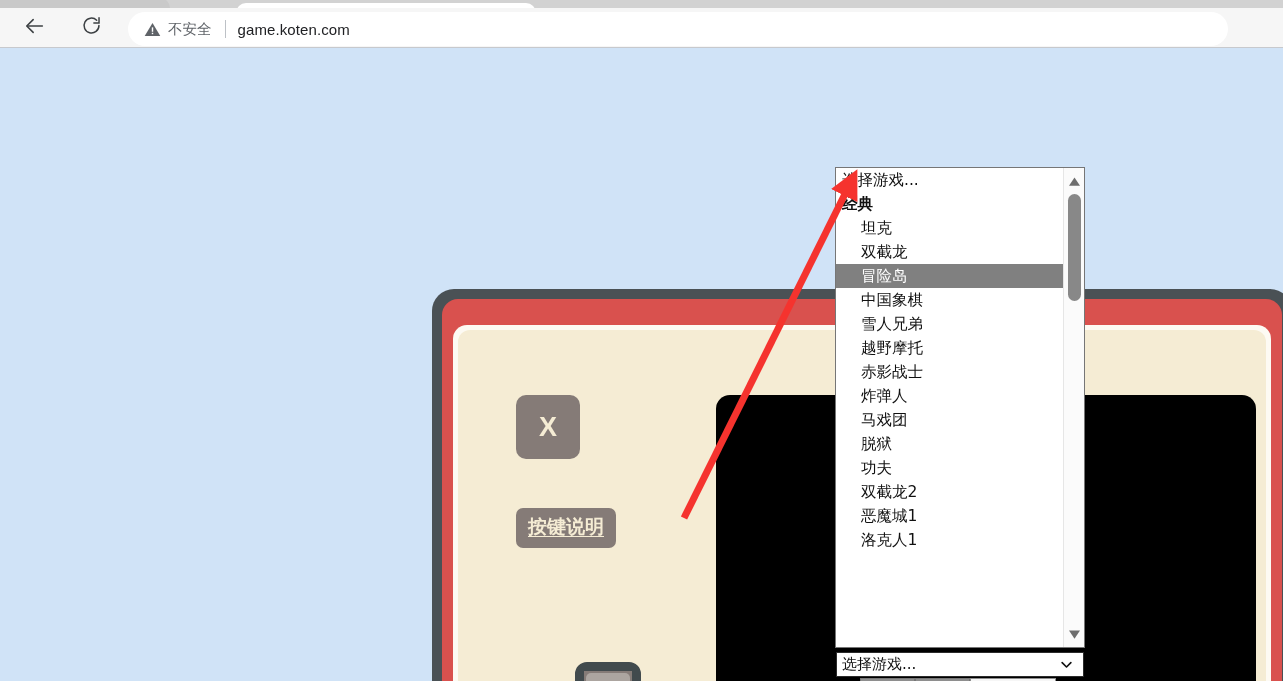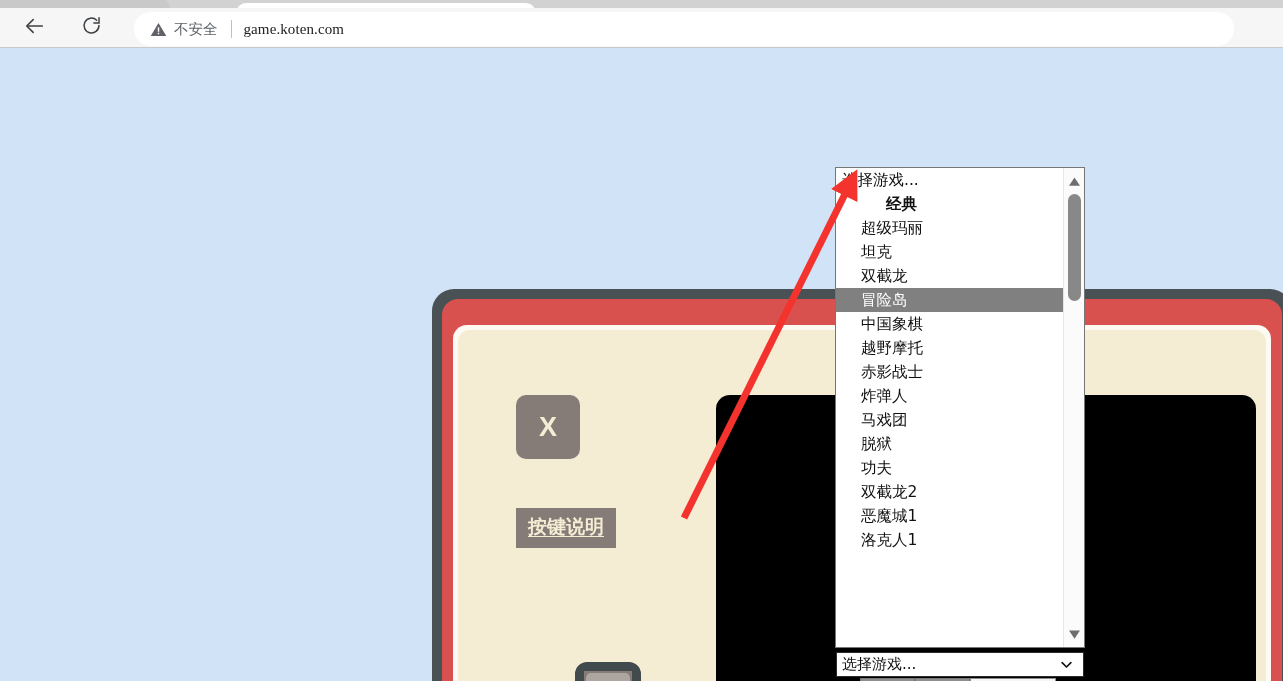--- a/index.html
+++ b/index.html
@@ -32,36 +32,36 @@
     background: #f6f6f6;
     border-bottom: 1px solid #c7c9cd;
     display: flex; align-items: center;
   }
   .nav-btn {
     width: 34px; height: 34px; margin-left: 18px;
     display: flex; align-items: center; justify-content: center;
     border-radius: 50%; cursor: pointer; color: #3c4043;
   }
   #omnibox {
-    position: absolute; left: 134px; top: 12px;
+    position: absolute; left: 128px; top: 12px;
     width: 1100px; height: 34px;
     background: #ffffff; border-radius: 17px;
     display: flex; align-items: center;
   }
   #warn-icon { margin-left: 16px; display: flex; align-items: center; }
   #security-text {
     font-size: 14.5px; color: #5f6368; margin-left: 7px;
     font-family: "DejaVu Sans", sans-serif;
   }
   #omni-sep {
     width: 1px; height: 18px; background: #bdc1c6; margin: 0 12px 0 13px;
   }
   #url-text {
     font-size: 15px; color: #202124; letter-spacing: 0.1px;
-    font-family: Liberation Serif, serif;
+    font-family: Liberation Sans, sans-serif;
   }
 
   
   #viewport {
     position: absolute; left: 0; top: 48px; width: 1283px; height: 633px;
     background: #d0e3f7; overflow: hidden;
   }
 
   
   #console-outer {
@@ -89,21 +89,21 @@
     position: absolute; left: 58px; top: 65px;
     width: 64px; height: 64px;
     background: #857b77; border-radius: 10px;
     display: flex; align-items: center; justify-content: center;
     color: #f5ecd4; font-size: 27px; font-weight: bold;
     cursor: pointer;
   }
   #keyhelp-btn {
     position: absolute; left: 58px; top: 178px;
     padding: 6px 12px 8px 12px;
-    background: #857b77; border-radius: 0;
+    background: #857b77; border-radius: 7px;
     color: #f5ecd4; font-size: 19px; font-weight: bold;
     text-decoration: underline; text-underline-offset: 3px;
     cursor: pointer; white-space: nowrap;
     font-family: "DejaVu Sans", sans-serif;
   }
   #dpad { position: absolute; left: 62px; top: 332px; width: 176px; height: 130px; }
   .dpad-arm {
     position: absolute; background: #857b77;
     border: 9px solid #414a4d;
   }
@@ -163,21 +163,21 @@
     overflow: hidden;
   }
   #dd-list { position: absolute; left: 0; top: 0; width: 228px; }
   .dd-row {
     height: 24px; line-height: 24px;
     font-size: 15.5px; color: #111;
     font-family: "DejaVu Sans", sans-serif;
     white-space: nowrap; cursor: pointer;
   }
   .dd-row.placeholder { padding-left: 6px; }
-  .dd-row.group { padding-left: 6px; font-weight: bold; cursor: default; margin-left: 44px; }
+  .dd-row.group { padding-left: 6px; font-weight: bold; cursor: default; }
   .dd-row.item { padding-left: 25px; }
   .dd-row.selected { background: #808080; color: #ffffff; }
 
   
   #dd-scrollbar {
     position: absolute; right: 0; top: 0; width: 21px; height: 479px;
     background: #fbfbfb; border-left: 1px solid #e6e6e6;
   }
   .sb-arrow {
     position: absolute; left: 0; width: 21px; height: 22px;
@@ -279,25 +279,25 @@
       <svg width="15" height="15" viewBox="0 0 24 24" fill="none" stroke="#111" stroke-width="2.6" stroke-linecap="round" stroke-linejoin="round">
         <polyline points="5,9 12,16 19,9"></polyline>
       </svg>
     </span>
   </div>
 
   <div id="dropdown">
     <div id="dd-list">
         <div class="dd-row placeholder">选择游戏...</div>
         <div class="dd-row group">经典</div>
-        <div class="dd-row item">超级玛丽</div>
         <div class="dd-row item">坦克</div>
         <div class="dd-row item">双截龙</div>
         <div class="dd-row item selected">冒险岛</div>
         <div class="dd-row item">中国象棋</div>
+        <div class="dd-row item">雪人兄弟</div>
         <div class="dd-row item">越野摩托</div>
         <div class="dd-row item">赤影战士</div>
         <div class="dd-row item">炸弹人</div>
         <div class="dd-row item">马戏团</div>
         <div class="dd-row item">脱狱</div>
         <div class="dd-row item">功夫</div>
         <div class="dd-row item">双截龙2</div>
         <div class="dd-row item">恶魔城1</div>
         <div class="dd-row item">洛克人1</div>
       </div>

